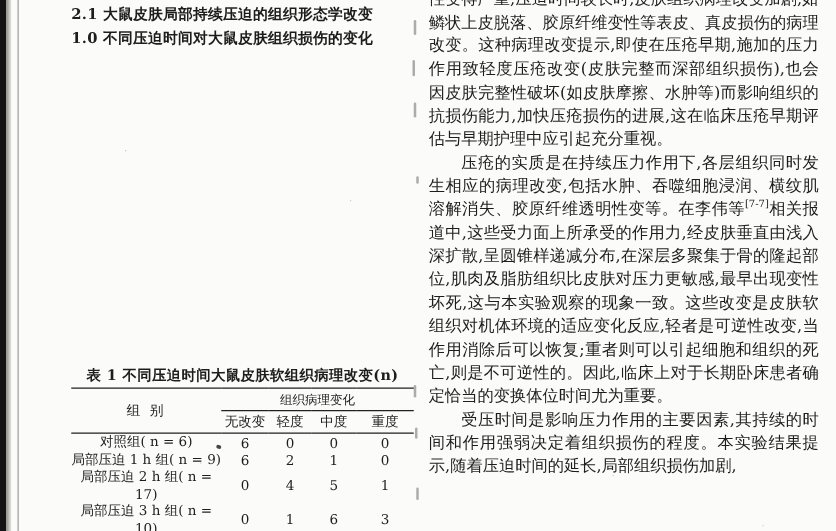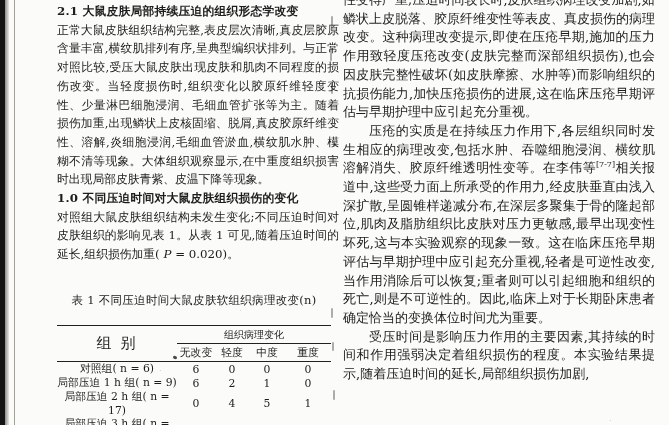--- a/index.html
+++ b/index.html
@@ -28,26 +28,26 @@
     text-align:justify;text-justify:inter-character;}
   .col-l p,.col-r p{margin:0;padding:0;}
   .hd{font-weight:600;white-space:nowrap;letter-spacing:.2px;}
   .indent{text-indent:2em;}
   .clip-line{white-space:nowrap;overflow:hidden;}
   .it{font-style:italic;}
   .sup{vertical-align:super;font-size:8px;line-height:0;}
 
   
   .tbl-wrap{position:absolute;left:57px;top:293px;width:274px;}
-  .tbl-title{font-weight:400;font-size:11.5px;text-align:center;white-space:nowrap;
-    letter-spacing:.3px;margin:0 0 17px 0;}
+  .tbl-title{font-weight:700;font-size:11.5px;text-align:center;white-space:nowrap;
+    letter-spacing:.3px;margin:0 0 2px 0;}
   table.t{width:274px;border-collapse:collapse;table-layout:fixed;
     border-top:1.6px solid #23211f;border-bottom:1.6px solid #23211f;font-size:10.8px;}
   table.t th,table.t td{padding:0;font-weight:normal;}
-  .th-group{text-align:center;font-weight:600;font-size:15px;letter-spacing:2px;}
+  .th-group{text-align:center;font-weight:600;font-size:11px;letter-spacing:2px;}
   .th-span{text-align:center;font-weight:600;font-size:10px;height:17px;
     border-bottom:1px solid #23211f;}
   .th-sub{text-align:center;font-weight:600;height:17px;}
   thead{border-bottom:1px solid #23211f;}
   td.grp{text-align:center;height:14px;}
   td.val{text-align:center;height:14px;}
 </style>
 </head>
 <body>
 
@@ -62,23 +62,21 @@
   <div class="gut-mark" style="left:330px;top:48px;width:2px;height:13px;"></div>
   <div class="gut-mark" style="left:331px;top:82px;width:2px;height:12px;"></div>
   <div class="gut-mark" style="left:333px;top:141px;width:2px;height:6px;"></div>
   <div class="gut-mark" style="left:331px;top:308px;width:2px;height:10px;"></div>
   <div class="gut-mark" style="left:332px;top:342px;width:2px;height:9px;"></div>
   <div class="gut-mark" style="left:333px;top:390px;width:2px;height:10px;"></div>
   <div class="tbl-artifact"></div>
 
   <div class="col-l">
     <p class="hd">2.1  大鼠皮肤局部持续压迫的组织形态学改变</p>
-    <p>正常大鼠皮肤组织结构完整,表皮层次清晰,真皮层胶原含量丰富,横纹肌排列有序,呈典型编织状排列。与正常对照比较,受压大鼠皮肤出现皮肤和肌肉不同程度的损伤改变。当轻度损伤时,组织变化以胶原纤维轻度变性、少量淋巴细胞浸润、毛细血管扩张等为主。随着损伤加重,出现鳞状上皮核固缩、脱屑,真皮胶原纤维变性、溶解,炎细胞浸润,毛细血管淤血,横纹肌水肿、模糊不清等现象。大体组织观察显示,在中重度组织损害时出现局部皮肤青紫、皮温下降等现象。</p>
     <p class="hd">1.0  不同压迫时间对大鼠皮肤组织损伤的变化</p>
-    <p><span>对照组大鼠皮肤组织结构未发生变化;不同压迫时间对皮肤组织的影响见表 1。从表 1 可见,随着压迫时间的延长,组织损伤加重( </span><span class="it">P</span><span> = 0.020)。</span></p>
   </div>
 
   <div class="tbl-wrap">
     <p class="tbl-title">表 1  不同压迫时间大鼠皮肤软组织病理改变(n)</p>
     <table class="t">
       <colgroup>
         <col style="width:120px">
           <col style="width:38px">
           <col style="width:34px">
         <col style="width:36px">
@@ -125,17 +123,17 @@
           <td class="val">6</td>
           <td class="val">3</td>
         </tr>
       </tbody>
     </table>
   </div>
 
   <div class="col-r">
     <div class="clip-line">性变得严重;压迫时间较长时,皮肤组织病理改变加剧,如</div>
     <p>鳞状上皮脱落、胶原纤维变性等表皮、真皮损伤的病理改变。这种病理改变提示,即使在压疮早期,施加的压力作用致轻度压疮改变(皮肤完整而深部组织损伤),也会因皮肤完整性破坏(如皮肤摩擦、水肿等)而影响组织的抗损伤能力,加快压疮损伤的进展,这在临床压疮早期评估与早期护理中应引起充分重视。</p>
-    <p class="indent"><span>压疮的实质是在持续压力作用下,各层组织同时发生相应的病理改变,包括水肿、吞噬细胞浸润、横纹肌溶解消失、胶原纤维透明性变等。在李伟等</span><span class="sup">[7-7]</span><span>相关报道中,这些受力面上所承受的作用力,经皮肤垂直由浅入深扩散,呈圆锥样递减分布,在深层多聚集于骨的隆起部位,肌肉及脂肪组织比皮肤对压力更敏感,最早出现变性坏死,这与本实验观察的现象一致。这在临床压疮早期评估与早期护理中应引起充分重视,轻者是可逆性改变,当作用消除后可以恢复;重者则可以引起细胞和组织的死亡,则是不可逆性的。因此,临床上对于长期卧床患者确定恰当的变换体位时间尤为重要。</span></p>
+    <p class="indent"><span>压疮的实质是在持续压力作用下,各层组织同时发生相应的病理改变,包括水肿、吞噬细胞浸润、横纹肌溶解消失、胶原纤维透明性变等。在李伟等</span><span class="sup">[7-7]</span><span>相关报道中,这些受力面上所承受的作用力,经皮肤垂直由浅入深扩散,呈圆锥样递减分布,在深层多聚集于骨的隆起部位,肌肉及脂肪组织比皮肤对压力更敏感,最早出现变性坏死,这与本实验观察的现象一致。这些改变是皮肤软组织对机体环境的适应变化反应,轻者是可逆性改变,当作用消除后可以恢复;重者则可以引起细胞和组织的死亡,则是不可逆性的。因此,临床上对于长期卧床患者确定恰当的变换体位时间尤为重要。</span></p>
     <p class="indent">受压时间是影响压力作用的主要因素,其持续的时间和作用强弱决定着组织损伤的程度。本实验结果提示,随着压迫时间的延长,局部组织损伤加剧,</p>
   </div>
 
 </div>
 
 </body></html>

